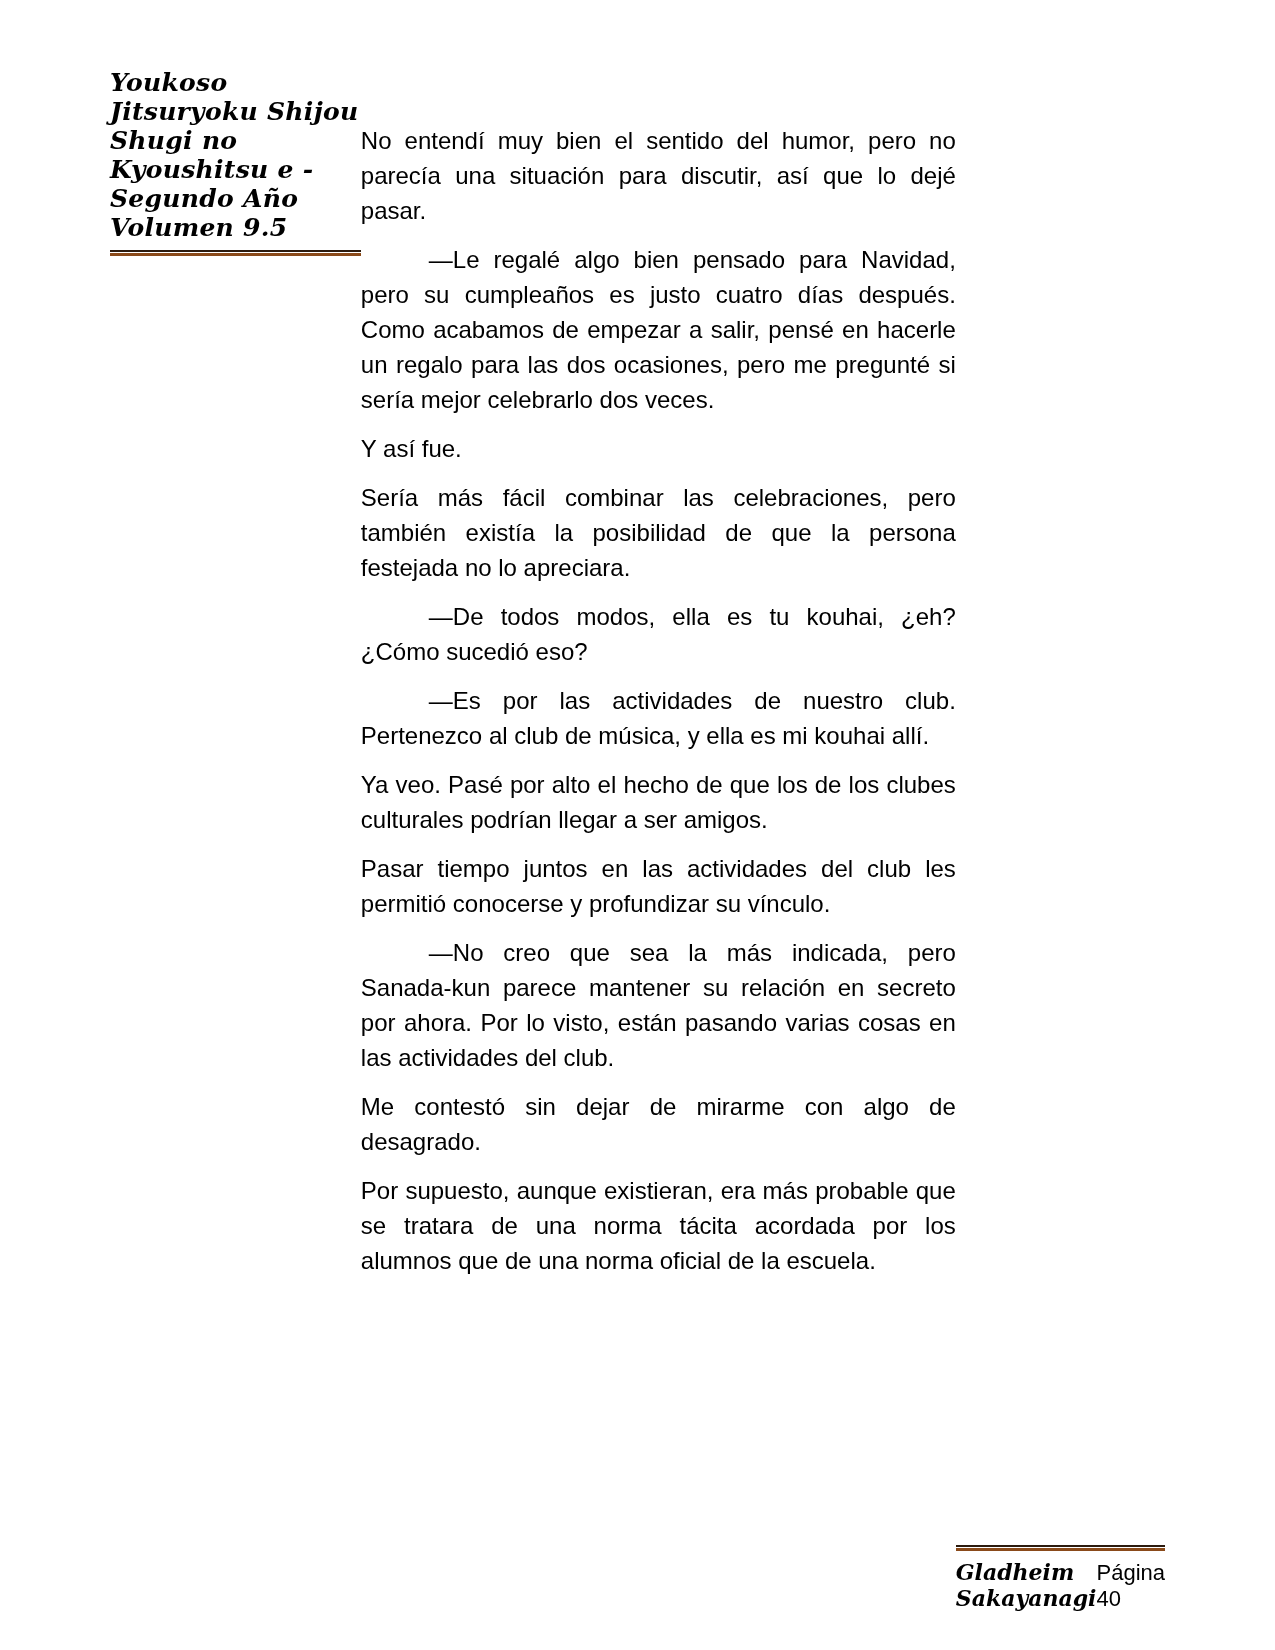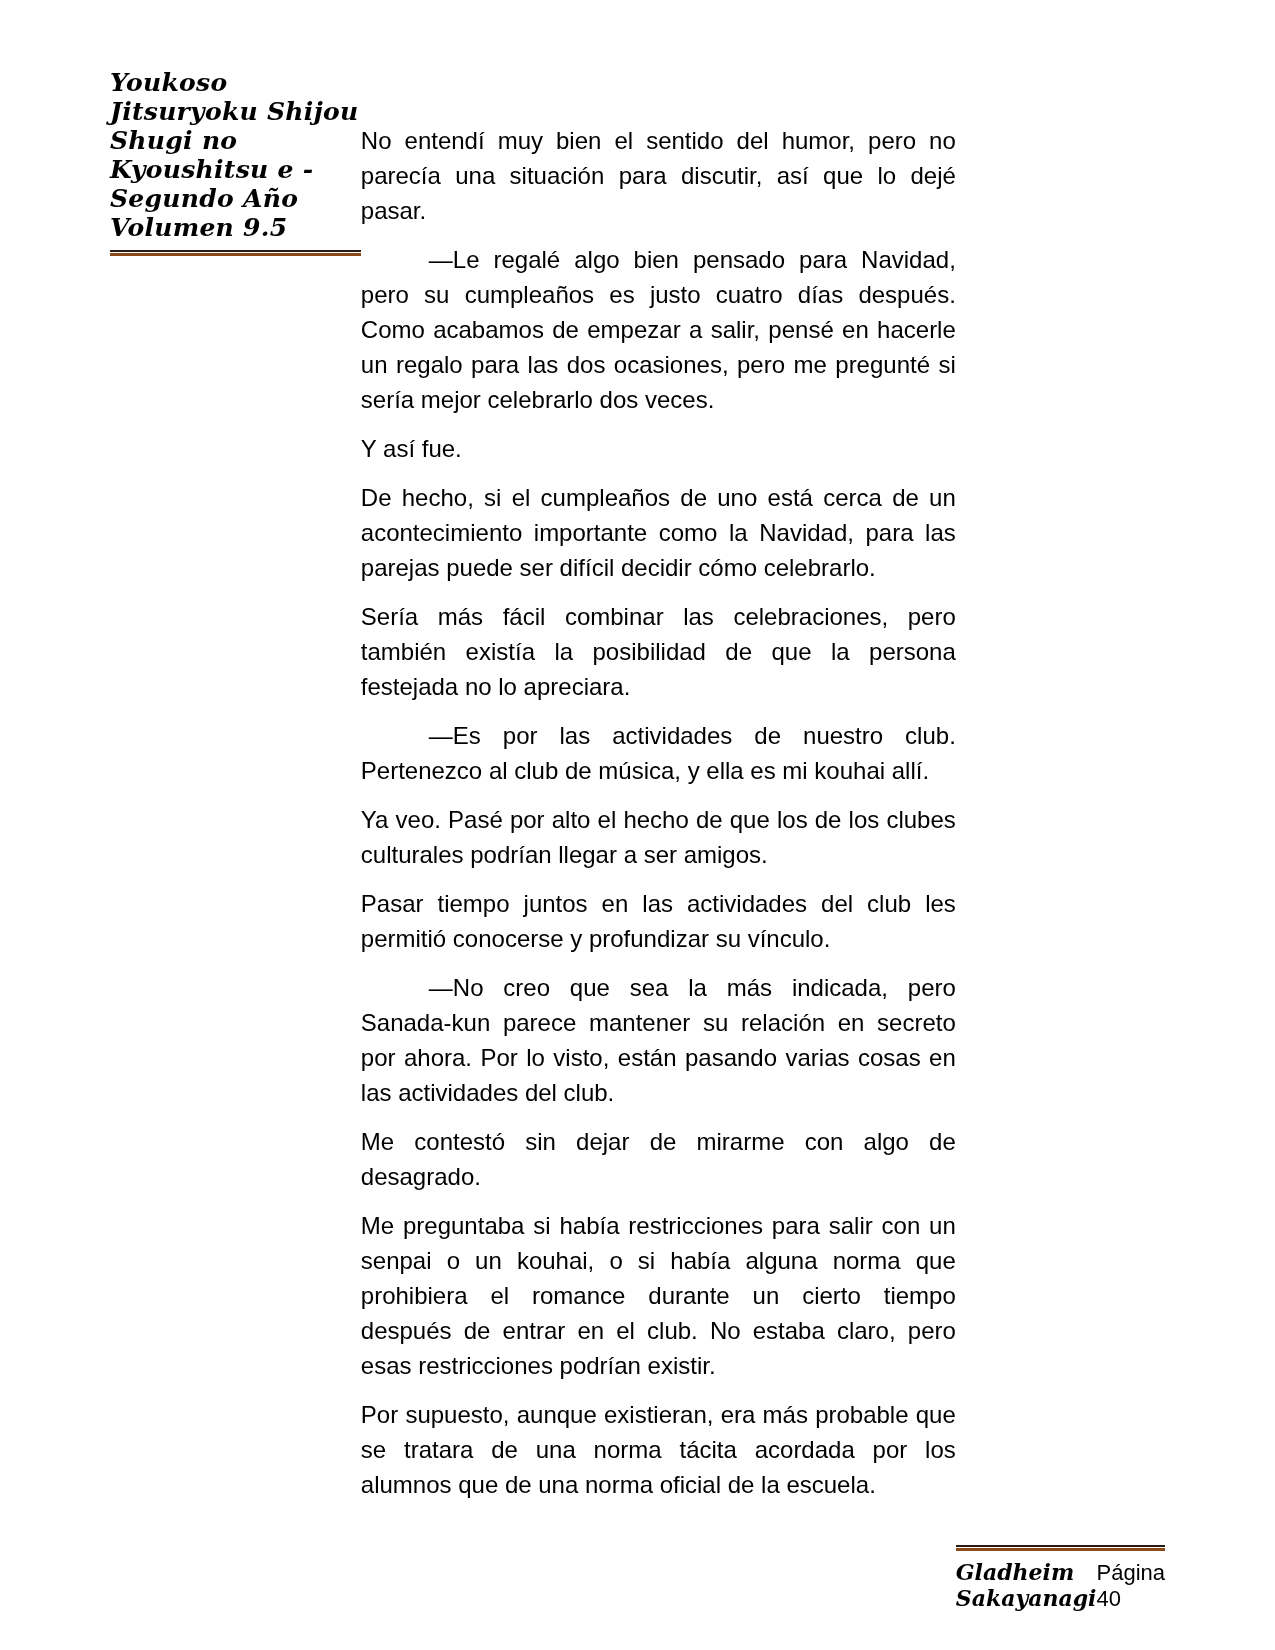--- a/index.html
+++ b/index.html
@@ -78,28 +78,27 @@
 
   <div class="header">
     <div class="header-title">Youkoso Jitsuryoku Shijou Shugi no Kyoushitsu e - Segundo Año Volumen 9.5</div>
     <div class="rule header-rule"></div>
   </div>
 
   <div class="body-text">
     <p>No entendí muy bien el sentido del humor, pero no parecía una situación para discutir, así que lo dejé pasar.</p>
     <p class="indent">—Le regalé algo bien pensado para Navidad, pero su cumpleaños es justo cuatro días después. Como acabamos de empezar a salir, pensé en hacerle un regalo para las dos ocasiones, pero me pregunté si sería mejor celebrarlo dos veces.</p>
     <p>Y así fue.</p>
-    <p>De hecho, si el cumpleaños de uno está cerca de un acontecimiento importante como la Navidad, para las parejas puede ser difícil decidir cómo celebrarlo.</p>
     <p>Sería más fácil combinar las celebraciones, pero también existía la posibilidad de que la persona festejada no lo apreciara.</p>
+    <p class="indent">—De todos modos, ella es tu kouhai, ¿eh? ¿Cómo sucedió eso?</p>
     <p class="indent">—Es por las actividades de nuestro club. Pertenezco al club de música, y ella es mi kouhai allí.</p>
     <p>Ya veo. Pasé por alto el hecho de que los de los clubes culturales podrían llegar a ser amigos.</p>
     <p>Pasar tiempo juntos en las actividades del club les permitió conocerse y profundizar su vínculo.</p>
     <p class="indent">—No creo que sea la más indicada, pero Sanada-kun parece mantener su relación en secreto por ahora. Por lo visto, están pasando varias cosas en las actividades del club.</p>
     <p>Me contestó sin dejar de mirarme con algo de desagrado.</p>
-    <p>Me preguntaba si había restricciones para salir con un senpai o un kouhai, o si había alguna norma que prohibiera el romance durante un cierto tiempo después de entrar en el club. No estaba claro, pero esas restricciones podrían existir.</p>
     <p>Por supuesto, aunque existieran, era más probable que se tratara de una norma tácita acordada por los alumnos que de una norma oficial de la escuela.</p>
   </div>
 
   <div class="footer">
     <div class="rule footer-rule"></div>
     <div class="footer-row">
       <span class="footer-left">Gladheim Sakayanagi</span>
       <span class="footer-right">Página 40</span>
     </div>
   </div>

